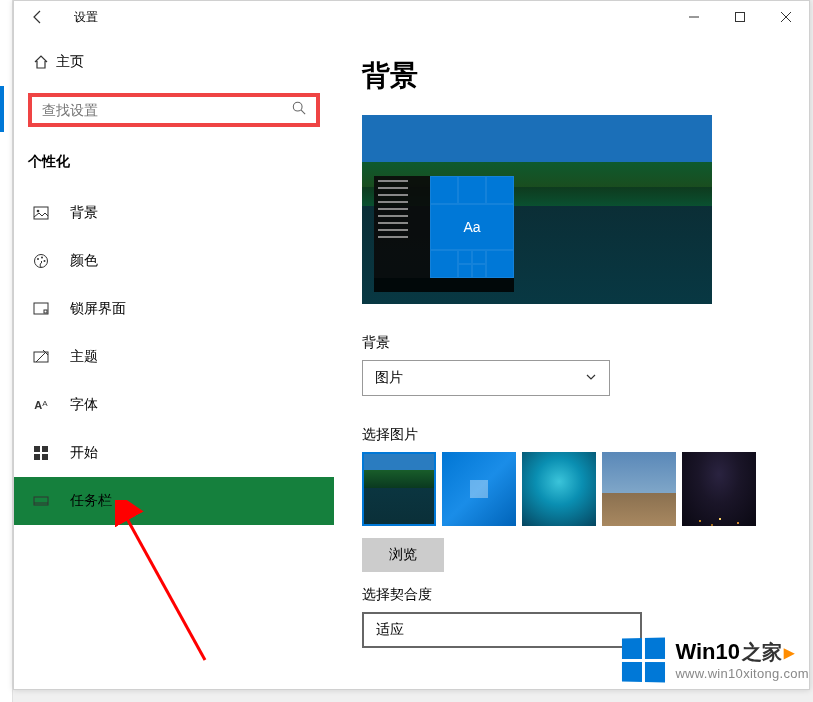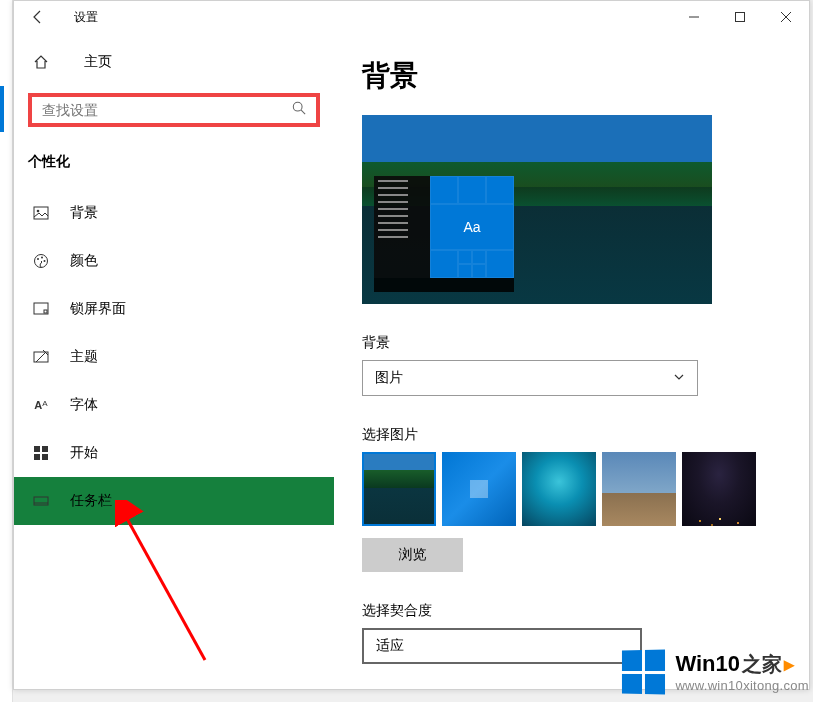--- a/index.html
+++ b/index.html
@@ -7,21 +7,21 @@
     .window { position: absolute; left: 13px; top: 0; width: 797px; height: 690px; background: #fff; border: 1px solid #d0d0d0; box-shadow: 0 0 6px rgba(0,0,0,0.15); display: flex; flex-direction: column; }
     .titlebar { height: 32px; display: flex; align-items: center; justify-content: space-between; padding-left: 4px; }
     .titlebar-left { display: flex; align-items: center; gap: 16px; }
     .back-btn { width: 40px; height: 32px; display: flex; align-items: center; justify-content: center; font-size: 14px; cursor: pointer; }
     .title-text { font-size: 12px; }
     .win-controls { display: flex; }
     .win-btn { width: 46px; height: 32px; display: flex; align-items: center; justify-content: center; cursor: pointer; }
     .win-btn svg { width: 10px; height: 10px; }
     .content { flex: 1; display: flex; overflow: hidden; }
     .sidebar { width: 320px; padding: 10px 0 0 0; display: flex; flex-direction: column; }
-    .home-item { display: flex; align-items: center; gap: 34px; padding: 10px 10px 10px 18px; cursor: pointer; font-size: 14px; }
+    .home-item { display: flex; align-items: center; gap: 6px; padding: 10px 10px 10px 18px; cursor: pointer; font-size: 14px; }
     .search-box { margin: 12px 14px; height: 34px; border: 4px solid #ef4444; display: flex; align-items: center; padding: 0 10px; }
     .search-box input { flex: 1; border: none; outline: none; font-size: 14px; background: transparent; }
     .search-icon { color: #555; }
     .category-header { font-size: 14px; font-weight: 600; padding: 14px 14px 18px 14px; }
     .nav-item { display: flex; align-items: center; gap: 20px; padding: 12px 0 12px 18px; cursor: pointer; font-size: 14px; height: 48px; }
     .nav-item.active { background: #15803d; }
     .nav-icon { width: 18px; display: flex; justify-content: center; color: #333; }
     .main { flex: 1; padding: 24px 24px 0 28px; overflow-y: auto; }
     .page-title { font-size: 28px; font-weight: 600; margin-bottom: 20px; }
     .preview { width: 350px; height: 189px; background: linear-gradient(to bottom, #1b6fb8 0%, #1b6fb8 25%, #0e5a2e 25%, #1a4d1f 38%, #0e3a1e 38%, #0a5030 48%, #0b2e36 48%, #083843 100%); position: relative; margin-bottom: 30px; }
@@ -29,34 +29,34 @@
     .taskbar-sim { background: rgba(0,0,0,0.85); height: 14px; width: 140px; position: absolute; bottom: 0; }
     .start-panel { width: 56px; height: 102px; background: rgba(10,10,10,0.9); position: absolute; bottom: 14px; left: 0; padding: 4px; display: flex; flex-direction: column; gap: 5px; }
     .start-line { height: 2px; background: #888; width: 30px; }
     .tiles { position: absolute; bottom: 14px; left: 56px; width: 84px; display: flex; flex-direction: column; }
     .tile-row { display: flex; }
     .tile { background: #0078d7; border: 1px solid rgba(255,255,255,0.08); }
     .tile-s { width: 14px; height: 14px; }
     .tile-m { width: 84px; height: 46px; display: flex; align-items: center; justify-content: center; color: #fff; font-size: 14px; }
     .tile-h { width: 28px; height: 28px; }
     .label { font-size: 14px; margin-bottom: 8px; }
-    .dropdown { width: 336px; height: 36px; border: 1px solid #999; display: flex; align-items: center; justify-content: space-between; padding: 0 12px; cursor: pointer; margin-bottom: 30px; font-size: 14px; }
+    .dropdown { width: 248px; height: 36px; border: 1px solid #999; display: flex; align-items: center; justify-content: space-between; padding: 0 12px; cursor: pointer; margin-bottom: 30px; font-size: 14px; }
     .thumbs { display: flex; gap: 6px; margin-bottom: 12px; }
     .thumb { width: 74px; height: 74px; cursor: pointer; }
     .t1 { background: linear-gradient(to bottom, #2a7cc0 0%, #2a7cc0 25%, #185c2a 25%, #0a3a20 48%, #0b3540 48%, #0a2f38 100%); outline: 2px solid #0078d7; outline-offset: -2px; }
     .t2 { background: linear-gradient(135deg, #0176d4 0%, #1a8de8 50%, #0063b8 100%); position: relative; }
     .t2::after { content:""; position:absolute; left:50%; top:50%; width:18px; height:18px; transform:translate(-50%,-50%); background: conic-gradient(#fff 0 25%, transparent 0 100%), conic-gradient(from 90deg,#fff 0 25%, transparent 0 100%), conic-gradient(from 180deg,#fff 0 25%, transparent 0 100%), conic-gradient(from 270deg,#fff 0 25%, transparent 0 100%); opacity:0.35;}
     .t3 { background: radial-gradient(circle at 50% 40%, #3bc4da 0%, #0a8fb2 40%, #05455f 100%); }
     .t4 { background: linear-gradient(to bottom, #5a88b8 0%, #7fa6c8 55%, #8a7050 55%, #a88860 100%); }
     .t5 { background: radial-gradient(ellipse at 50% 30%, #2a2340 0%, #1a1528 40%, #0a0812 100%); position:relative; }
     .t5::after { content:""; position:absolute; bottom:6px; left:50%; width:2px; height:2px; background:#ffd56a; box-shadow: -20px 2px #c88820, 18px 4px #d08830, -8px 6px #a06818; }
-    .browse-btn { width: 101px; height: 34px; background: #cccccc; border: none; font-size: 14px; cursor: pointer; margin-bottom: 30px; }
+    .browse-btn { width: 82px; height: 34px; background: #cccccc; border: none; font-size: 14px; cursor: pointer; margin-bottom: 14px; }
     .fit-dropdown { width: 280px; height: 36px; border: 2px solid #666; display: flex; align-items: center; padding: 0 12px; font-size: 14px; }
     
-    .watermark { position: absolute; right: 4px; bottom: 8px; display: flex; align-items: center; gap: 10px; background: rgba(255,255,255,0.0); }
+    .watermark { position: absolute; right: 4px; bottom: 20px; display: flex; align-items: center; gap: 10px; background: rgba(255,255,255,0.0); }
     .wm-logo { display: grid; grid-template-columns: 1fr 1fr; grid-template-rows: 1fr 1fr; gap: 3px; width: 44px; height: 44px; transform: perspective(200px) rotateY(-12deg); }
     .wm-sq { background: #0078d7; }
     .wm-text { display: flex; flex-direction: column; }
     .wm-main { font-size: 22px; font-weight: 700; display:flex; align-items:baseline; gap:2px;}
     .wm-main .zh { color:#333; }
     .wm-orange { color: #ff8c00; font-size: 20px; }
     .wm-sub { font-size: 13px; color: #888; letter-spacing: 0.3px; }
     
     .arrow-annot { position: absolute; left: 115px; top: 500px; pointer-events: none; }
     

